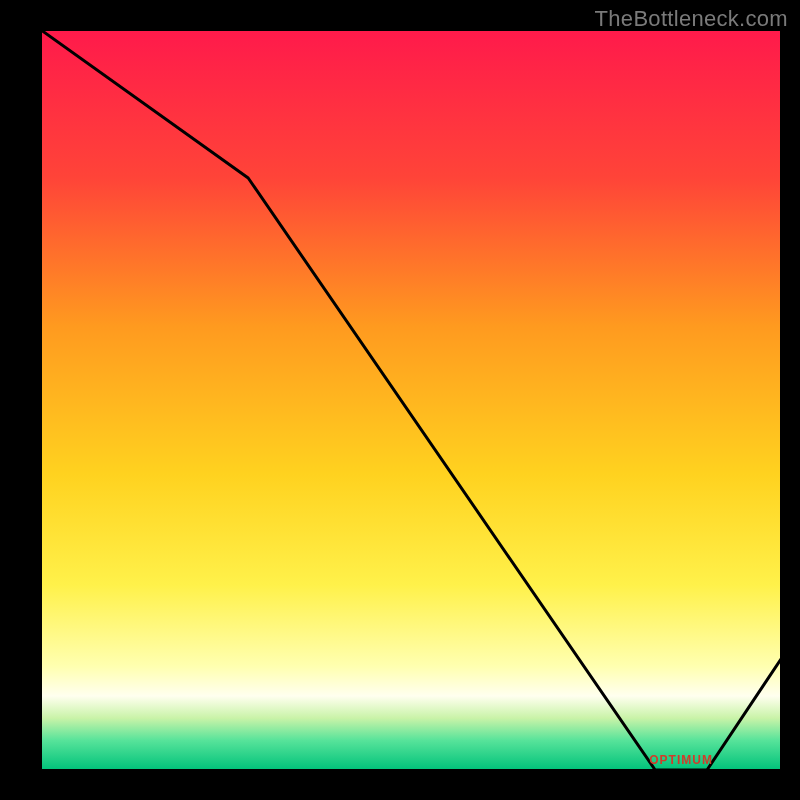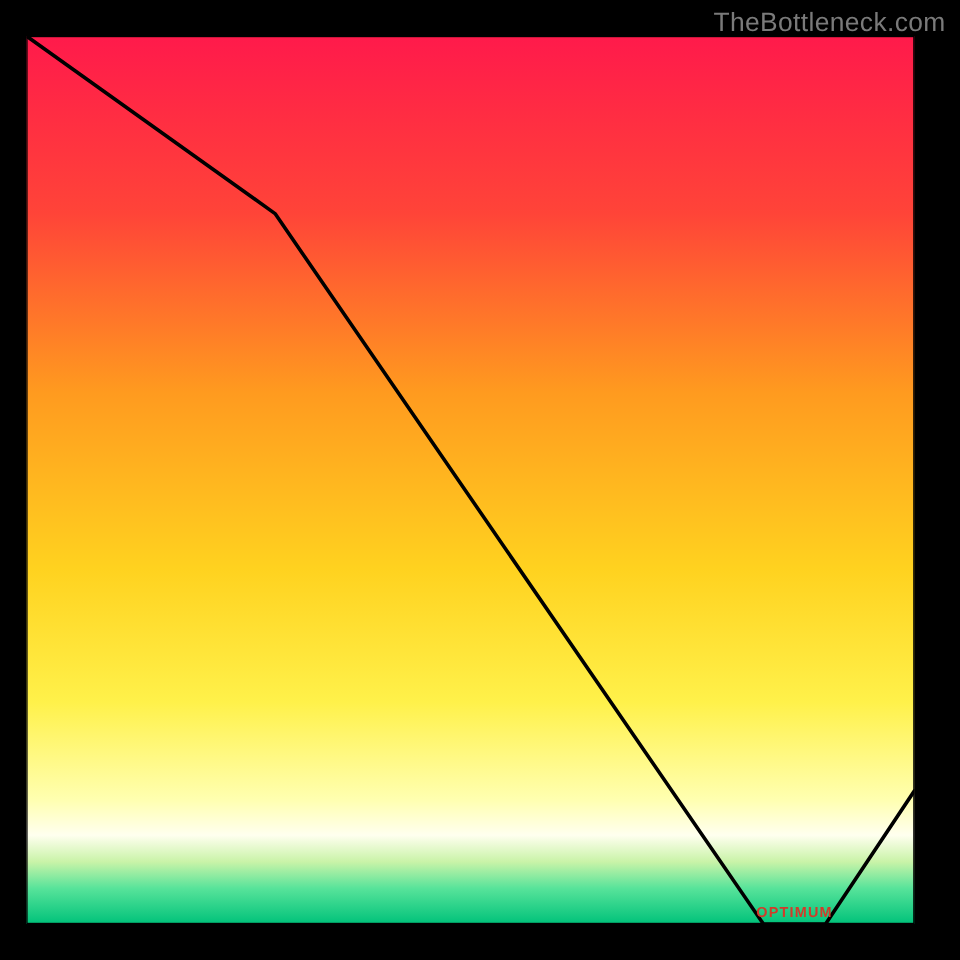--- a/index.html
+++ b/index.html
@@ -19,21 +19,21 @@
   .attribution {
     position: absolute;
     top: 6px;
     right: 12px;
     color: #7a7a7a;
     font-size: 22px;
     letter-spacing: 0.3px;
   }
   .plot {
     position: absolute;
-    left: 22px;
+    left: 41px;
     top: 30px;
     width: 740px;
     height: 740px;
     background: #000;
   }
   svg {
     display: block;
   }
 </style>
 </head>

